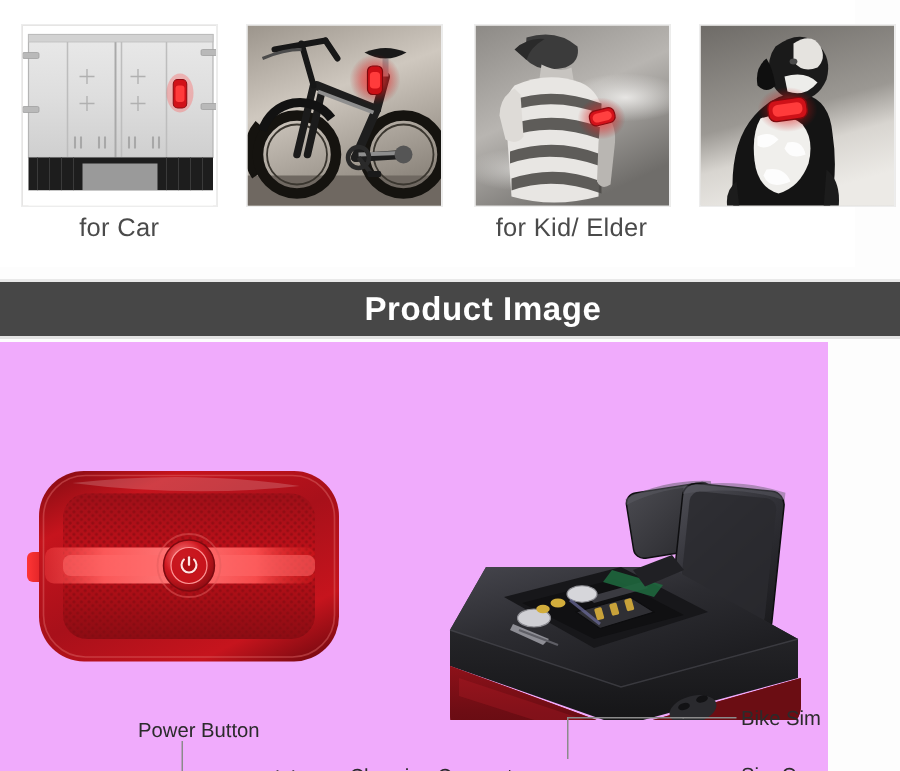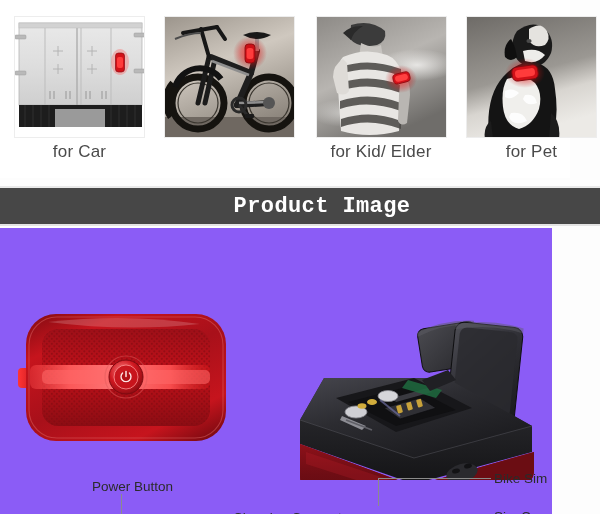--- a/index.html
+++ b/index.html
@@ -47,28 +47,28 @@
     position:absolute;left:0;top:186px;width:600px;height:40px;
     background:#474747;
     border-top:2px solid #e9e9e9;
     border-bottom:2px solid #e3e3e3;
     box-sizing:border-box;
     display:flex;align-items:center;justify-content:center;
   }
   .banner-title{
     color:#ffffff;font-size:22px;font-weight:bold;
     letter-spacing:.4px;
-    font-family:Liberation Mono, monospace;
+    font-family:Liberation Sans, sans-serif;
     margin-left:44px;
   }
 
   
   .product-area{
     position:absolute;left:0;top:228px;width:552px;height:286px;
-    background:#8b5cf6;
+    background:#f0abfc;
   }
 
   
   .lbl{
     position:absolute;
     font-size:13.5px;color:#2b2b2b;
     font-family:"Liberation Sans", sans-serif;
     white-space:nowrap;
   }
   .lbl-power{left:92px;top:251px;}
@@ -336,21 +336,20 @@
 
           <ellipse cx="62" cy="24" rx="2.6" ry="2" fill="#4a4a4a"></ellipse>
 
           <g>
             <ellipse cx="58" cy="56" rx="20" ry="15" fill="url(#ledGlowPet)"></ellipse>
             <rect x="45" y="49" width="26" height="14" rx="5" fill="#cf1118" stroke="#800a0f" stroke-width="0.9" transform="rotate(-8 58 56)"></rect>
             <rect x="48" y="52" width="20" height="8" rx="3.5" fill="#ff3b3b" transform="rotate(-8 58 56)"></rect>
           </g>
         </svg>
       </div>
-      <div class="thumb-caption">for Pet</div>
     </div>
   </div>
 
   <div class="banner">
     <span class="banner-title">Product Image</span>
   </div>
 
   <div class="product-area">
 
     <div style="position:absolute;left:18px;top:82px;">

